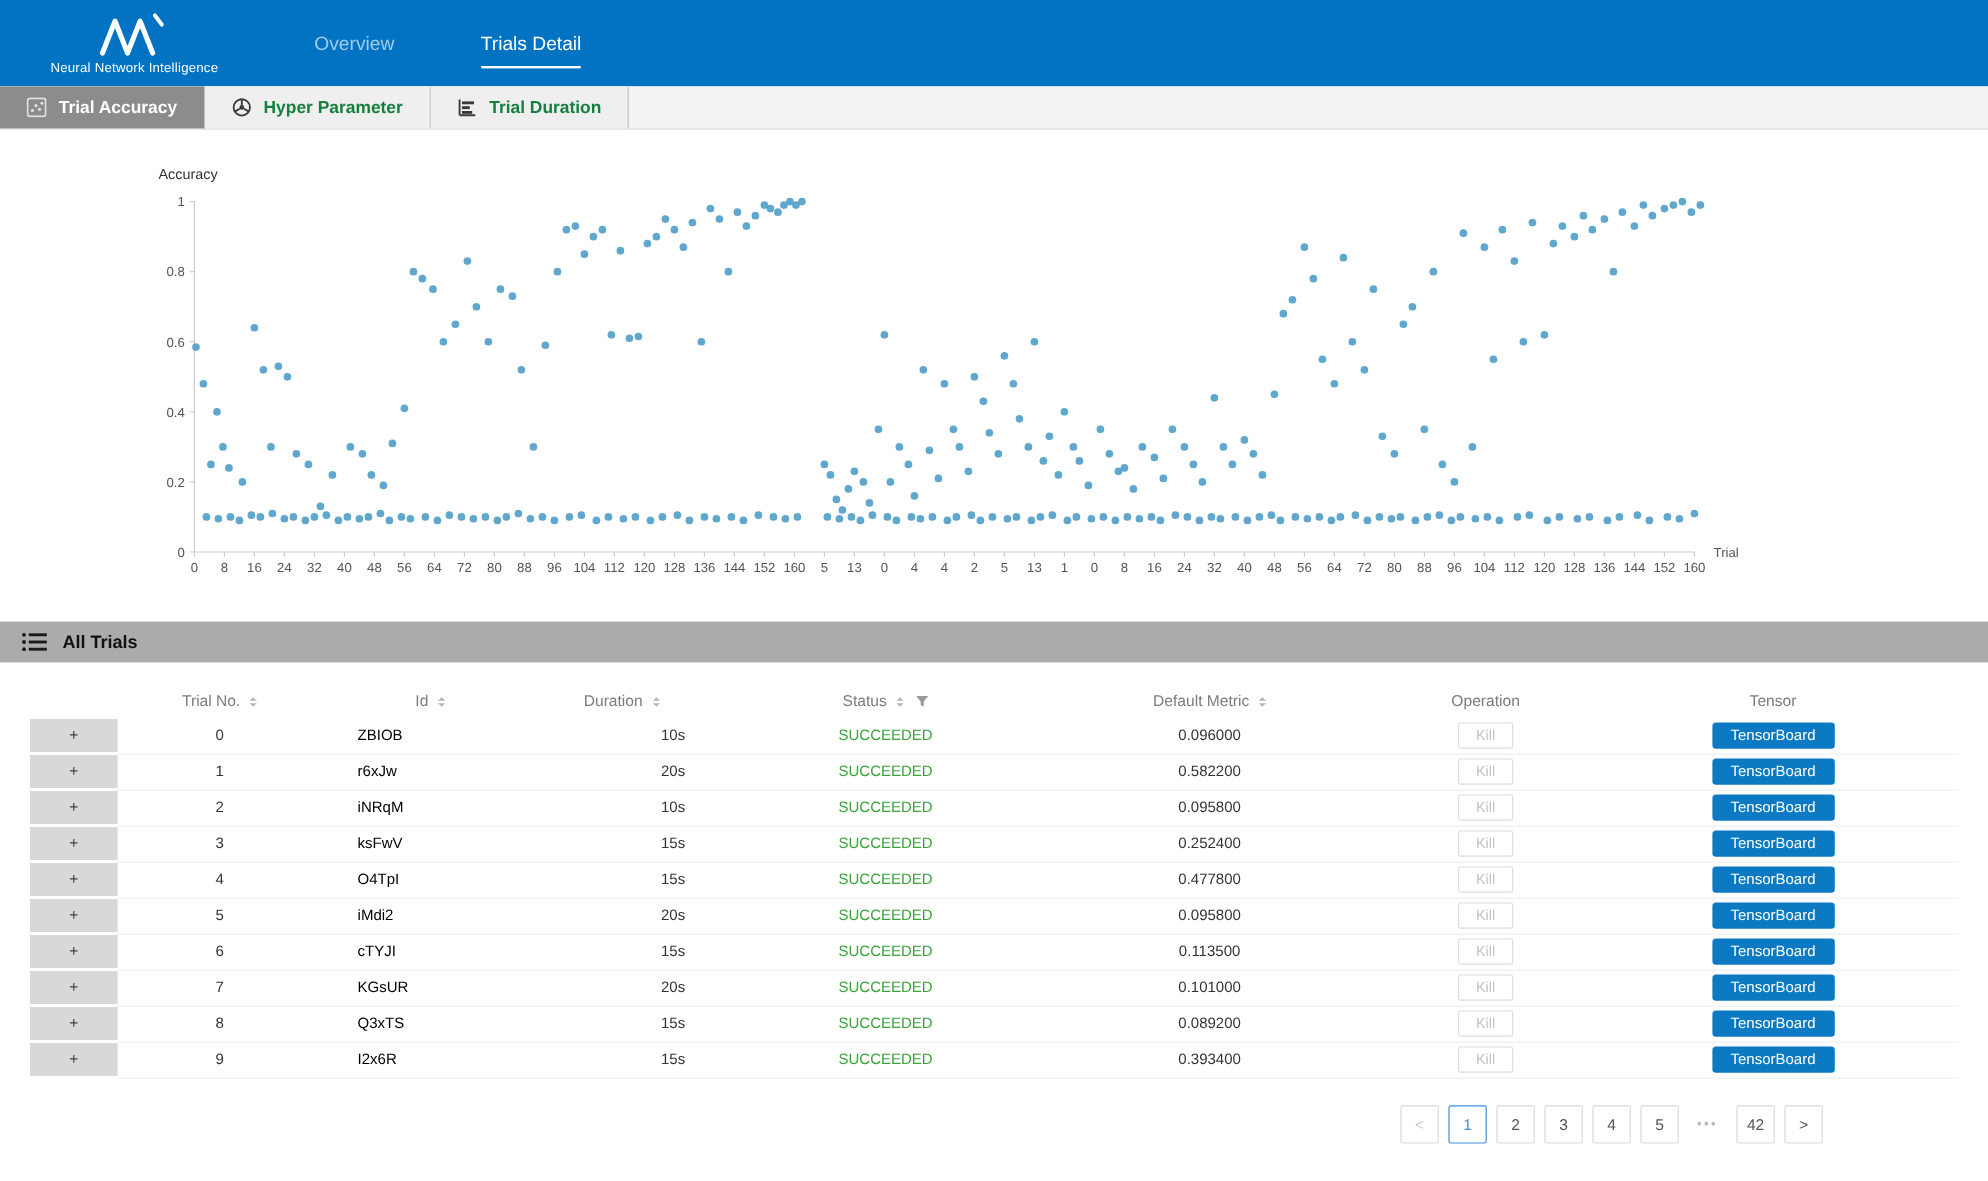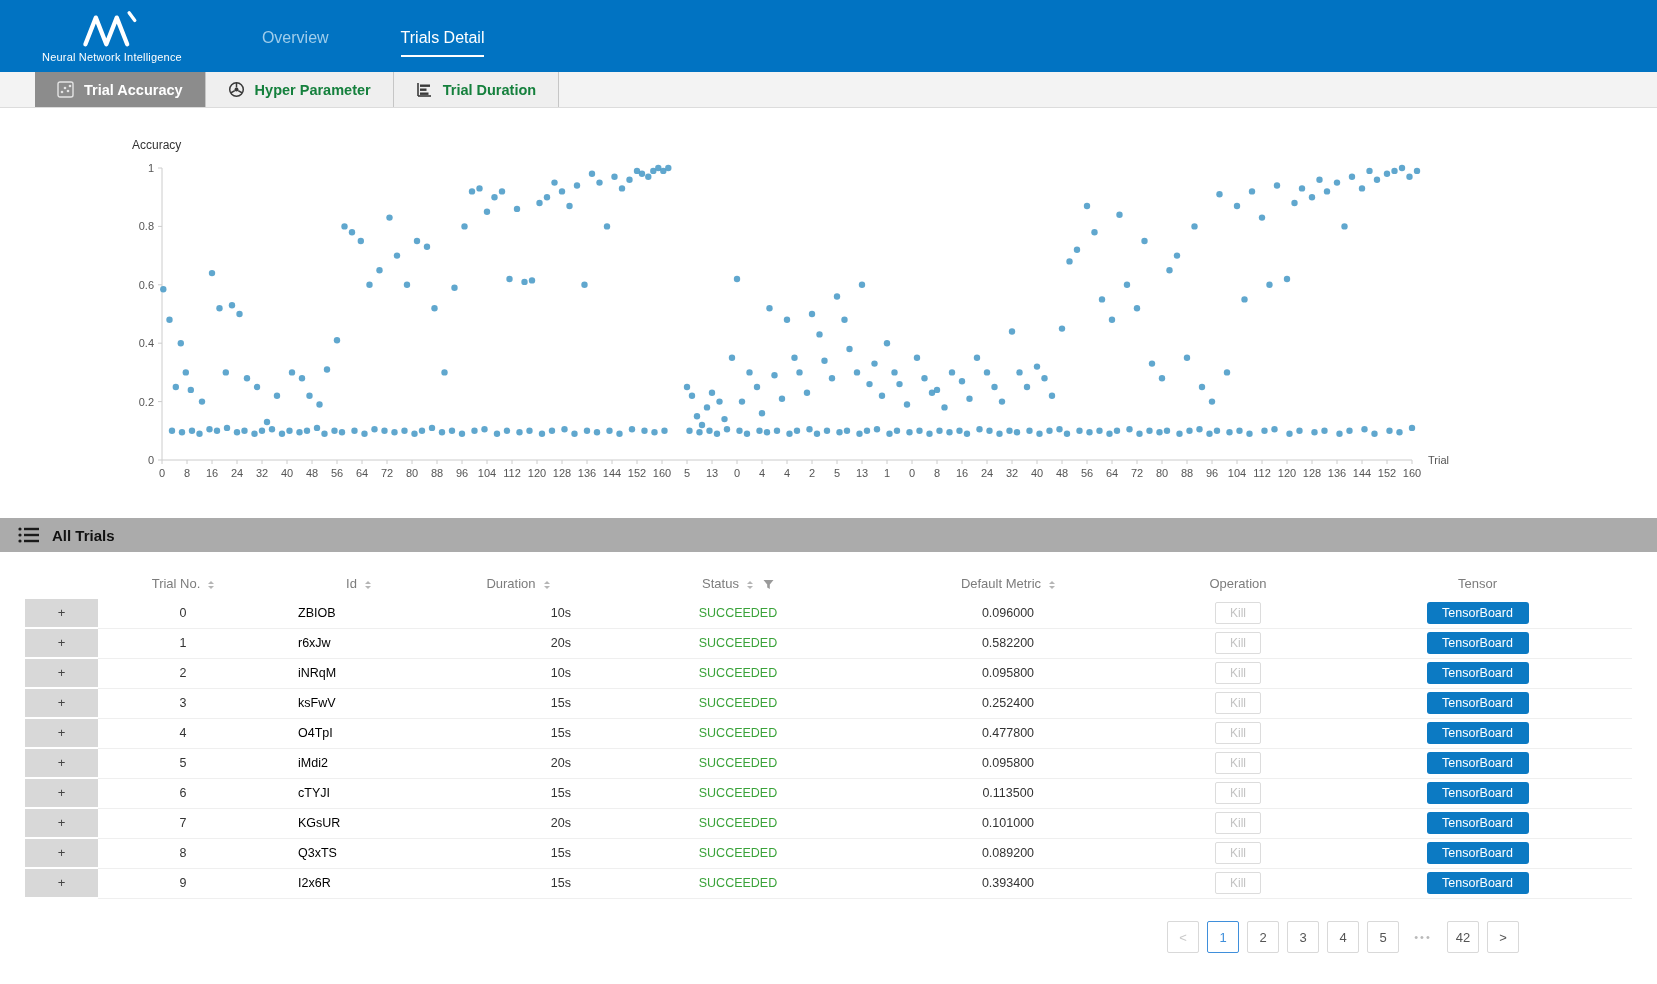--- a/index.html
+++ b/index.html
@@ -31,21 +31,20 @@
   .nav-tabs { display: flex; align-items: center; gap: 72px; margin-left: 24px; margin-top: 14px; }
   .nav-tab { font-size: 16px; color: #9fcdeb; cursor: pointer; padding-bottom: 8px; border-bottom: 2px solid transparent; }
   .nav-tab.active { color: #ffffff; border-bottom-color: #ffffff; }
 
   
   .subtab-bar {
     display: flex;
     height: 36px;
     background: #f3f3f3;
     border-bottom: 1px solid #dcdcdc;
-    padding-left: 35px;
   }
   .subtab {
     display: flex; align-items: center; gap: 10px;
     padding: 0 22px;
     font-size: 14.5px; font-weight: 600; color: #15803d;
     background: #efefef;
     border-right: 1px solid #c6c6c6;
     cursor: pointer;
   }
   .subtab.active { background: #8c8c8c; color: #fff; }

